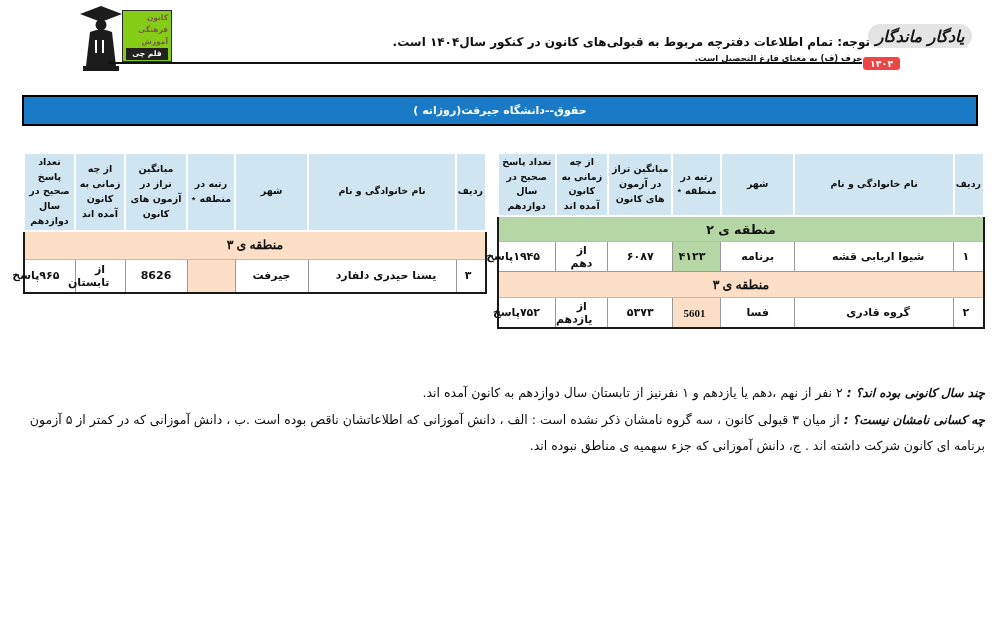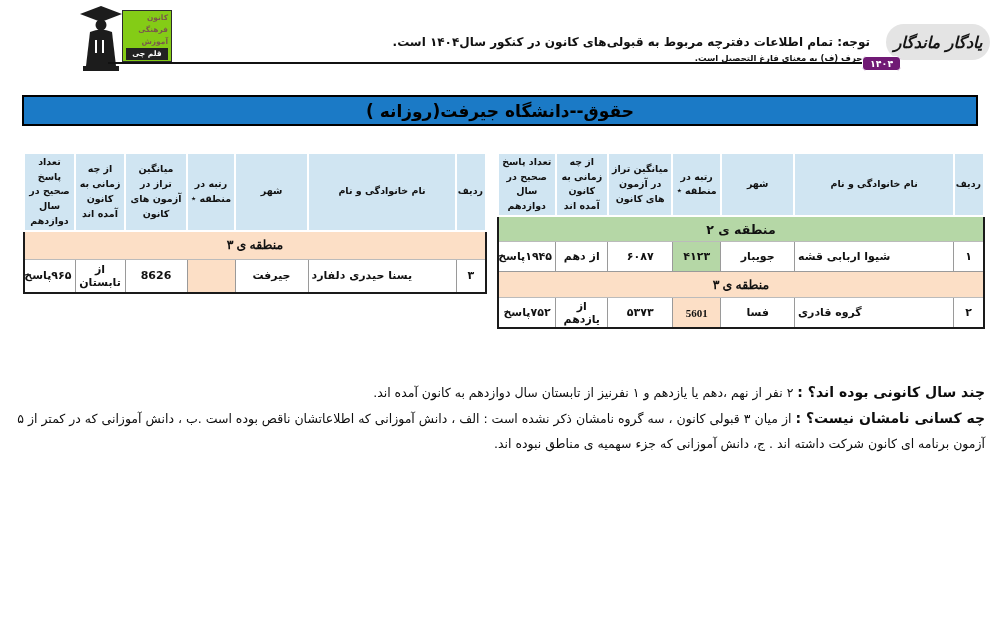--- a/index.html
+++ b/index.html
@@ -17,68 +17,68 @@
     direction:rtl;text-align:right;padding:1px 3px;box-sizing:border-box;
   }
   .kanoon-sign .ln{font-size:7.5px;font-weight:bold;color:#7a5a4a;line-height:12px;white-space:nowrap;}
   .kanoon-sign .ln.inv{background:#222;color:#fff;text-align:center;padding:0 2px;}
   .top-rule{position:absolute;left:108px;top:62px;width:762px;height:2px;background:#111;}
   .notice{position:absolute;right:130px;top:34px;direction:rtl;text-align:right;color:#111;}
   .notice .l1{font-size:12px;font-weight:bold;line-height:16px;}
   .notice .l2{font-size:8.5px;font-weight:bold;line-height:12px;margin-top:2px;}
   .yadegar{position:absolute;left:862px;top:20px;width:116px;height:52px;}
   .yadegar .pill{
-    position:absolute;left:24px;top:4px;width:104px;height:36px;
+    position:absolute;left:6px;top:4px;width:104px;height:24px;
     background:#e4e4e4;border-radius:18px;
     display:flex;align-items:center;justify-content:center;
     font-family:"DejaVu Serif", serif;font-style:italic;font-weight:bold;
     font-size:16px;color:#151515;direction:rtl;
   }
   .yadegar .year-badge{
     position:absolute;left:0px;top:36px;
-    background:#701a75;color:#fff;font-size:9.5px;font-weight:bold;
+    background:#ef4444;color:#fff;font-size:9.5px;font-weight:bold;
     padding:1px 7px;border-radius:4px;border:1.5px solid #fff;direction:rtl;
   }
   
   .title-bar{
     position:absolute;left:22px;top:95px;width:952px;height:27px;
     background:#1b7ac6;border:2px solid #000;
-    color:#000000;font-weight:bold;font-size:17px;
+    color:#ffffff;font-weight:bold;font-size:11px;
     display:flex;align-items:center;justify-content:center;direction:rtl;
   }
   
   table.res{
     position:absolute;border-collapse:collapse;direction:rtl;table-layout:fixed;
     background:#fff;border:2.5px solid #1a1a1a;
   }
   table.res th{
     background:#d0e5f2;border:2px solid #fff;
     font-size:9.5px;font-weight:bold;color:#111;
     text-align:center;vertical-align:middle;padding:1px 2px;line-height:1.55;
   }
   table.res tr.head{height:53px;}
   table.res td{
     border:1px solid #9a9a9a;font-size:11px;font-weight:bold;color:#111;
-    text-align:center;vertical-align:middle;padding:1px 3px;background:#fff;
+    text-align:center;vertical-align:middle;padding:1px 15px;background:#fff;
   }
   table.res tr.region td{font-size:12.5px;border-color:#bbb;}
-  table.res td.name{text-align:left;padding-right:7px;}
+  table.res td.name{text-align:center;padding-right:7px;}
   .bg-green{background:#b5d7a6 !important;}
   .bg-peach{background:#fcdfc6 !important;font-family:Liberation Serif, serif;}
   #table-right tr.region{height:26px;}
   #table-right tr.data{height:30px;}
   #table-left tr.region{height:29px;}
   #table-left tr.data{height:33px;}
   
   .notes{
     position:absolute;right:15px;left:15px;top:380px;
     direction:rtl;text-align:right;color:#0d0d0d;
     font-size:12.5px;line-height:25.5px;
   }
-  .notes .note b{font-size:14px;}
+  .notes .note b{font-size:12px;font-style:italic;}
 </style>
 </head>
 <body>
 
 <div class="kanoon-logo">
   <svg width="46" height="70" viewBox="0 0 46 70">
     <polygon points="23,0 44,8 23,16 2,8" fill="#1c1c1c"></polygon>
     <rect x="20" y="12" width="6" height="5" fill="#1c1c1c"></rect>
     <circle cx="23" cy="19" r="5.5" fill="#1c1c1c"></circle>
     <path d="M12,26 Q23,21 34,26 L38,60 L8,60 Z" fill="#1c1c1c"></path>
@@ -127,21 +127,21 @@
     <th>میانگین تراز در آزمون های کانون</th>
     <th>از چه زمانی به کانون آمده اند</th>
     <th>تعداد پاسخ صحیح در سال دوازدهم</th>
   </tr>
   <tr class="region">
     <td colspan="7" class="bg-green">منطقه ی ۲</td>
   </tr>
   <tr class="data">
     <td>۱</td>
     <td class="name">شیوا اربابی قشه</td>
-    <td>جویبار</td>
+    <td>برنامه</td>
     <td class="bg-green">۴۱۲۳</td>
     <td>۶۰۸۷</td>
     <td>از دهم</td>
     <td>۱۹۴۵پاسخ</td>
   </tr>
   <tr class="region">
     <td colspan="7" class="bg-peach">منطقه ی ۳</td>
   </tr>
   <tr class="data">
     <td>۲</td>

